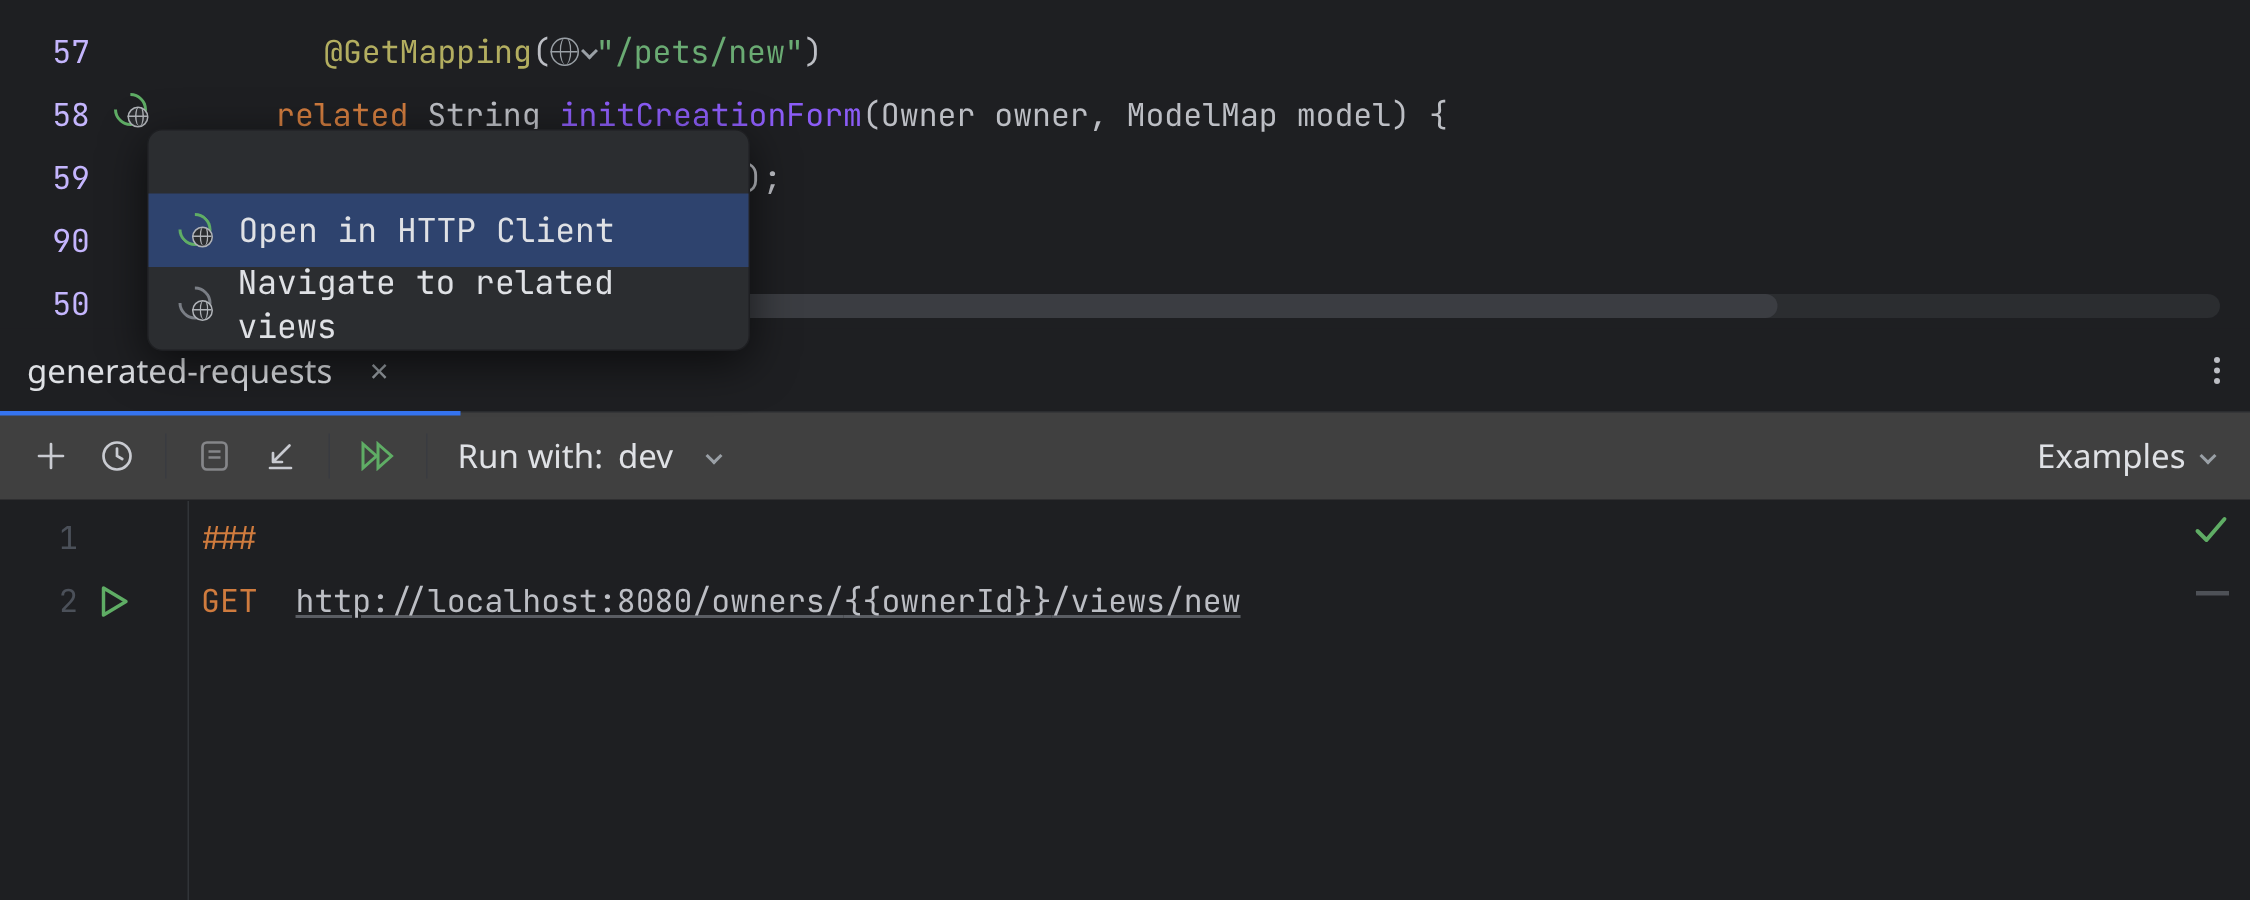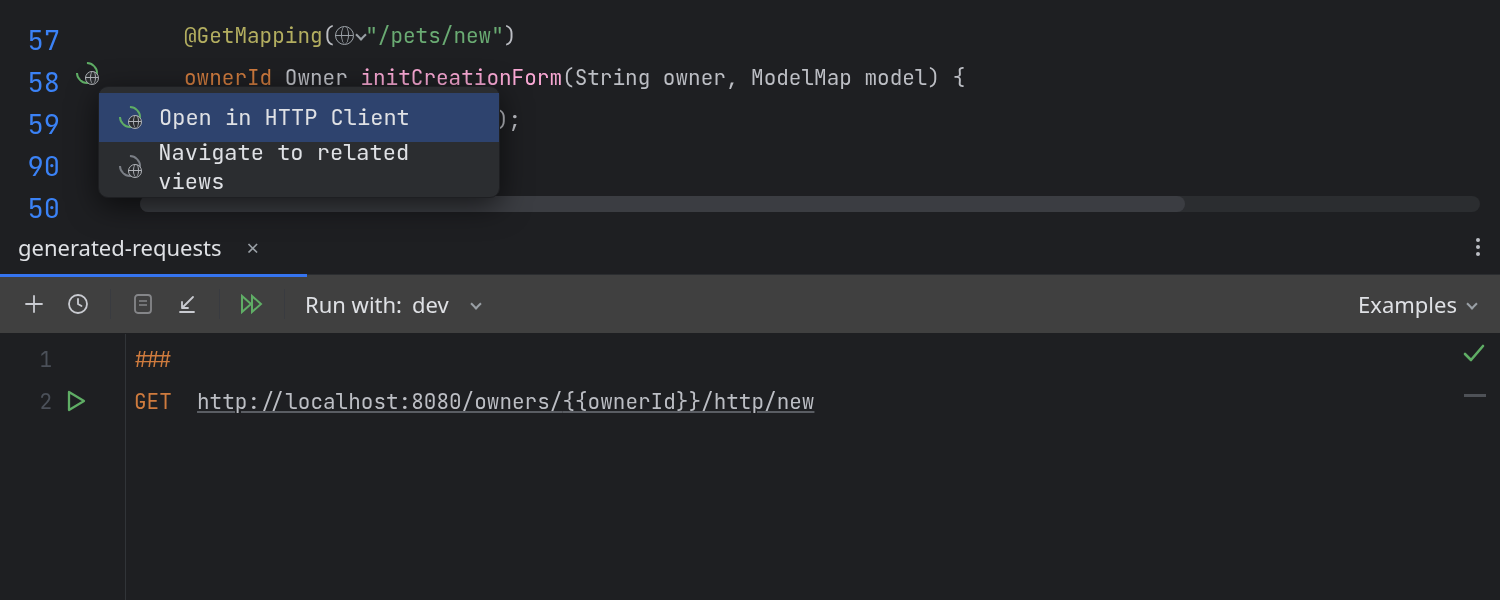--- a/index.html
+++ b/index.html
@@ -20,46 +20,46 @@
     position: absolute;
     left: 0; top: 0;
     width: 126px;
     height: 100%;
   }
   .gline {
     position: absolute;
     left: 0;
     width: 60px;
     text-align: right;
-    color: #3b82f6;
-    font-size: 27px;
+    color: #c4b5fd;
+    font-size: 21px;
   }
   .gicon {
     position: absolute;
     width: 24px; height: 24px;
   }
   .code-area {
     position: absolute;
     left: 126px;
     top: 0;
     right: 0;
     height: 100%;
   }
   .cline {
     position: absolute;
     left: 0;
     white-space: nowrap;
     font-size: 21px;
     line-height: 1.3;
   }
-  .c-ann { color: #b3ae60; }
+  .c-ann { color: #b3ae60; margin-left: 32px; }
   .c-str { color: #6aab73; }
   .c-kw  { color: #cf7b3e; }
   .c-cls { color: #bcbec4; }
-  .c-mth { color: #f9a8d4; }
+  .c-mth { color: #8b5cf6; }
   .c-punc{ color: #bcbec4; }
   .c-param{ color: #bcbec4; }
 
   .globe-circ {
     display: inline-block;
     width: 19px; height: 19px;
     border: 1.8px solid #9aa0a6;
     border-radius: 50%;
     position: relative;
     vertical-align: -2px;
@@ -107,20 +107,21 @@
     align-items: center;
     height: 49px;
     padding: 0 20px;
     gap: 16px;
     font-size: 22px;
     color: #dfe1e5;
     cursor: default;
   }
   .popup-item.selected {
     background: #2e436e;
+    margin-top: 36px;
   }
   .pg-icon {
     width: 24px; height: 24px;
     position: relative;
   }
   .pg-ring {
     position: absolute;
     left: 0; top: 0;
     width: 22px; height: 22px;
     border: 2px solid #5fad65;
@@ -326,21 +327,21 @@
         <div class="pg-globe"></div>
       </div>
     </div>
   </div>
 
   <div class="code-area">
     <div class="cline" style="top:22px; left:58px">
       <span class="c-ann">@GetMapping</span><span class="c-punc">(</span><span><span class="globe-circ"></span><span class="chev-d"></span></span><span class="c-str">"/pets/new"</span><span class="c-punc">)</span>
     </div>
     <div class="cline" style="top:64px; left:58px">
-      <span class="c-kw">ownerId</span> <span class="c-cls">Owner</span> <span class="c-mth">initCreationForm</span><span class="c-param">(String owner, ModelMap model) {</span>
+      <span class="c-kw">related</span> <span class="c-cls">String</span> <span class="c-mth">initCreationForm</span><span class="c-param">(Owner owner, ModelMap model) {</span>
     </div>
     <div class="cline" style="top:106px; left:370px">
       <span class="c-punc">);</span>
     </div>
   </div>
 
   <div class="hscroll">
     <div class="hscroll-thumb"></div>
   </div>
 
@@ -428,21 +429,21 @@
       <svg width="20" height="22" viewBox="0 0 20 22">
           <path d="M3 2 l15 9 l-15 9 z" fill="none" stroke="#5fad65" stroke-width="2.3" stroke-linejoin="round"></path>
         </svg>
     </div>
   </div>
   <div class="bcode">
     <div class="bline" style="top:12px">
       <span class="c-hash">###</span>
     </div>
     <div class="bline" style="top:54px">
-      <span class="c-method">GET</span>&nbsp;&nbsp;<span class="c-url"><span>http://localhost:8080/owners/</span><span>{{ownerId}}</span><span>/http/new</span></span>
+      <span class="c-method">GET</span>&nbsp;&nbsp;<span class="c-url"><span>http://localhost:8080/owners/</span><span>{{ownerId}}</span><span>/views/new</span></span>
     </div>
   </div>
   <div class="checkmark">
     <svg width="24" height="20" viewBox="0 0 24 20">
         <path d="M3 10 l6 6 L21 2" stroke="#5fad65" stroke-width="2.6" fill="none" stroke-linecap="round" stroke-linejoin="round"></path>
       </svg>
   </div>
   <div class="minline"></div>
 </div>
 

